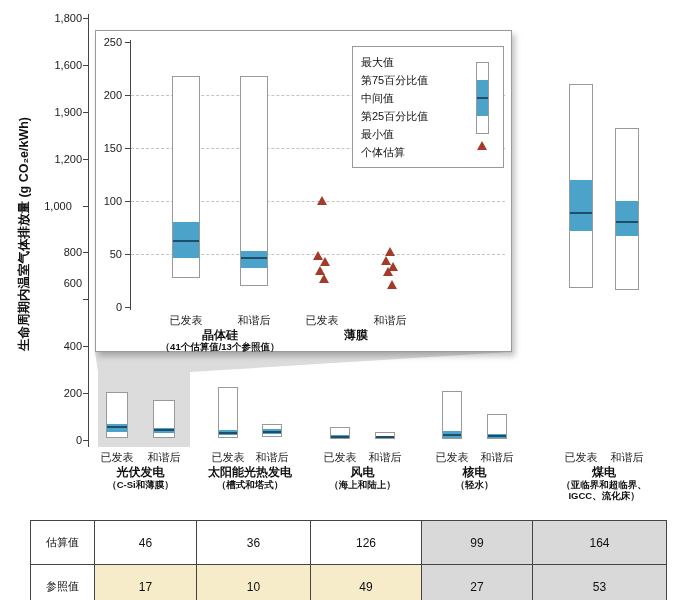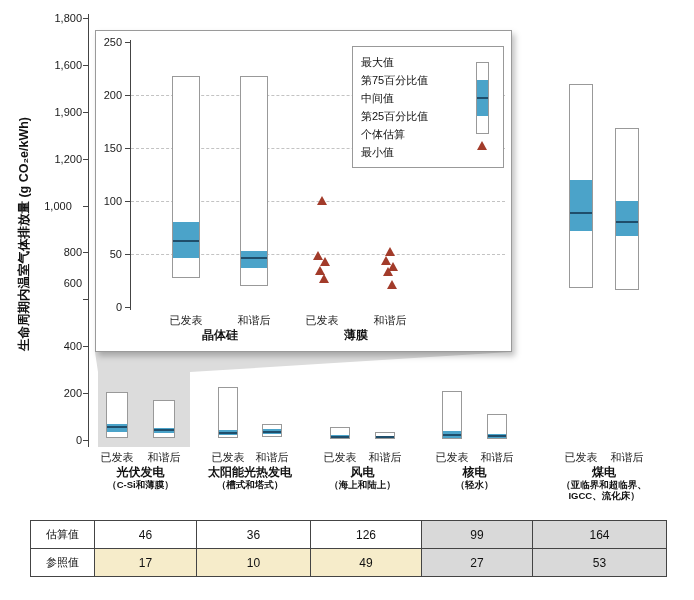--- a/index.html
+++ b/index.html
@@ -25,21 +25,21 @@
           padding:6px 8px;box-sizing:border-box;z-index:6;}
   .legend-col{flex:1;}
   .legend-col div{font-size:11px;line-height:18px;white-space:nowrap;color:#111;}
   .legend-glyph{position:relative;width:24px;}
   .lg-range{position:absolute;left:5px;top:9px;width:13px;height:72px;background:#fff;border:1px solid #999;box-sizing:border-box;}
   .lg-iqr{position:absolute;left:6px;top:27px;width:11px;height:36px;background:var(--box-fill,#4ba3c9);}
   .lg-median{position:absolute;left:6px;top:44px;width:11px;height:2px;background:var(--median-line,#1f4e6b);}
   .lg-tri{position:absolute;left:6px;top:88px;width:0;height:0;border-left:5px solid transparent;
           border-right:5px solid transparent;border-bottom:9px solid var(--triangle,#a23b2a);}
   .counts{position:absolute;left:30px;top:520px;border-collapse:collapse;table-layout:fixed;z-index:5;background:#fff;}
-  .counts td{border:1px solid #444;height:27px;text-align:center;vertical-align:middle;font-size:12px;color:#111;padding:0;}
+  .counts td{border:1px solid #444;height:27px;text-align:center;vertical-align:middle;font-size:12px;color:#111;padding:8px;}
   .counts .rowlab{font-size:11px;}
   .cell-ref{background:var(--ref-yellow,#f6ecca);}
   .cell-gray{background:var(--cell-gray,#d9d9d9);}
 </style>
 </head>
 <body>
 
 <div class="figure">
 
   <svg class="bg" width="694" height="600">
@@ -141,20 +141,21 @@
       <div class="grp-sub" style="left: 604px; top: 479px; width: 112px;">（亚临界和超临界、IGCC、流化床）</div>
       <div class="range-box" style="left: 172px; top: 75.92px; width: 28px; height: 202.46px;"></div>
       <div class="iqr-box" style="left: 173px; top: 222.2px; width: 26px; height: 36.04px;"></div>
       <div class="median-line" style="left: 173px; top: 240.28px; width: 26px;"></div>
       <div class="col-label" style="left: 186px; top: 313px;">已发表</div>
       <div class="range-box" style="left: 240px; top: 75.92px; width: 28px; height: 209.88px;"></div>
       <div class="iqr-box" style="left: 241px; top: 250.82px; width: 26px; height: 16.96px;"></div>
       <div class="median-line" style="left: 241px; top: 257.24px; width: 26px;"></div>
       <div class="col-label" style="left: 254px; top: 313px;">和谐后</div>
       <div class="grp-name" style="left: 220px; top: 327px;">晶体硅</div>
+      <div class="grp-sub" style="left: 220px; top: 341px; width: 170px;">（41个估算值/13个参照值）</div>
       <div class="triangle" style="left: 317px; top: 196px;"></div>
       <div class="triangle" style="left: 313px; top: 251.12px;"></div>
       <div class="triangle" style="left: 320px; top: 257.48px;"></div>
       <div class="triangle" style="left: 315px; top: 265.96px;"></div>
       <div class="triangle" style="left: 319px; top: 274.44px;"></div>
       <div class="col-label" style="left: 322px; top: 313px;">已发表</div>
       <div class="triangle" style="left: 385px; top: 246.88px;"></div>
       <div class="triangle" style="left: 381px; top: 256.42px;"></div>
       <div class="triangle" style="left: 388px; top: 261.72px;"></div>
       <div class="triangle" style="left: 383px; top: 267.02px;"></div>
@@ -162,22 +163,22 @@
       <div class="col-label" style="left: 390px; top: 313px;">和谐后</div>
       <div class="grp-name" style="left: 356px; top: 327px;">薄膜</div>
     </div>
 
   <div class="legend">
     <div class="legend-col">
       <div>最大值</div>
       <div>第75百分比值</div>
       <div>中间值</div>
       <div>第25百分比值</div>
+      <div>最小值</div>
       <div>个体估算</div>
-      <div>最小值</div>
     </div>
     <div class="legend-glyph">
       <div class="lg-range"></div>
       <div class="lg-iqr"></div>
       <div class="lg-median"></div>
       <div class="lg-tri"></div>
     </div>
   </div>
 
   <table class="counts">

